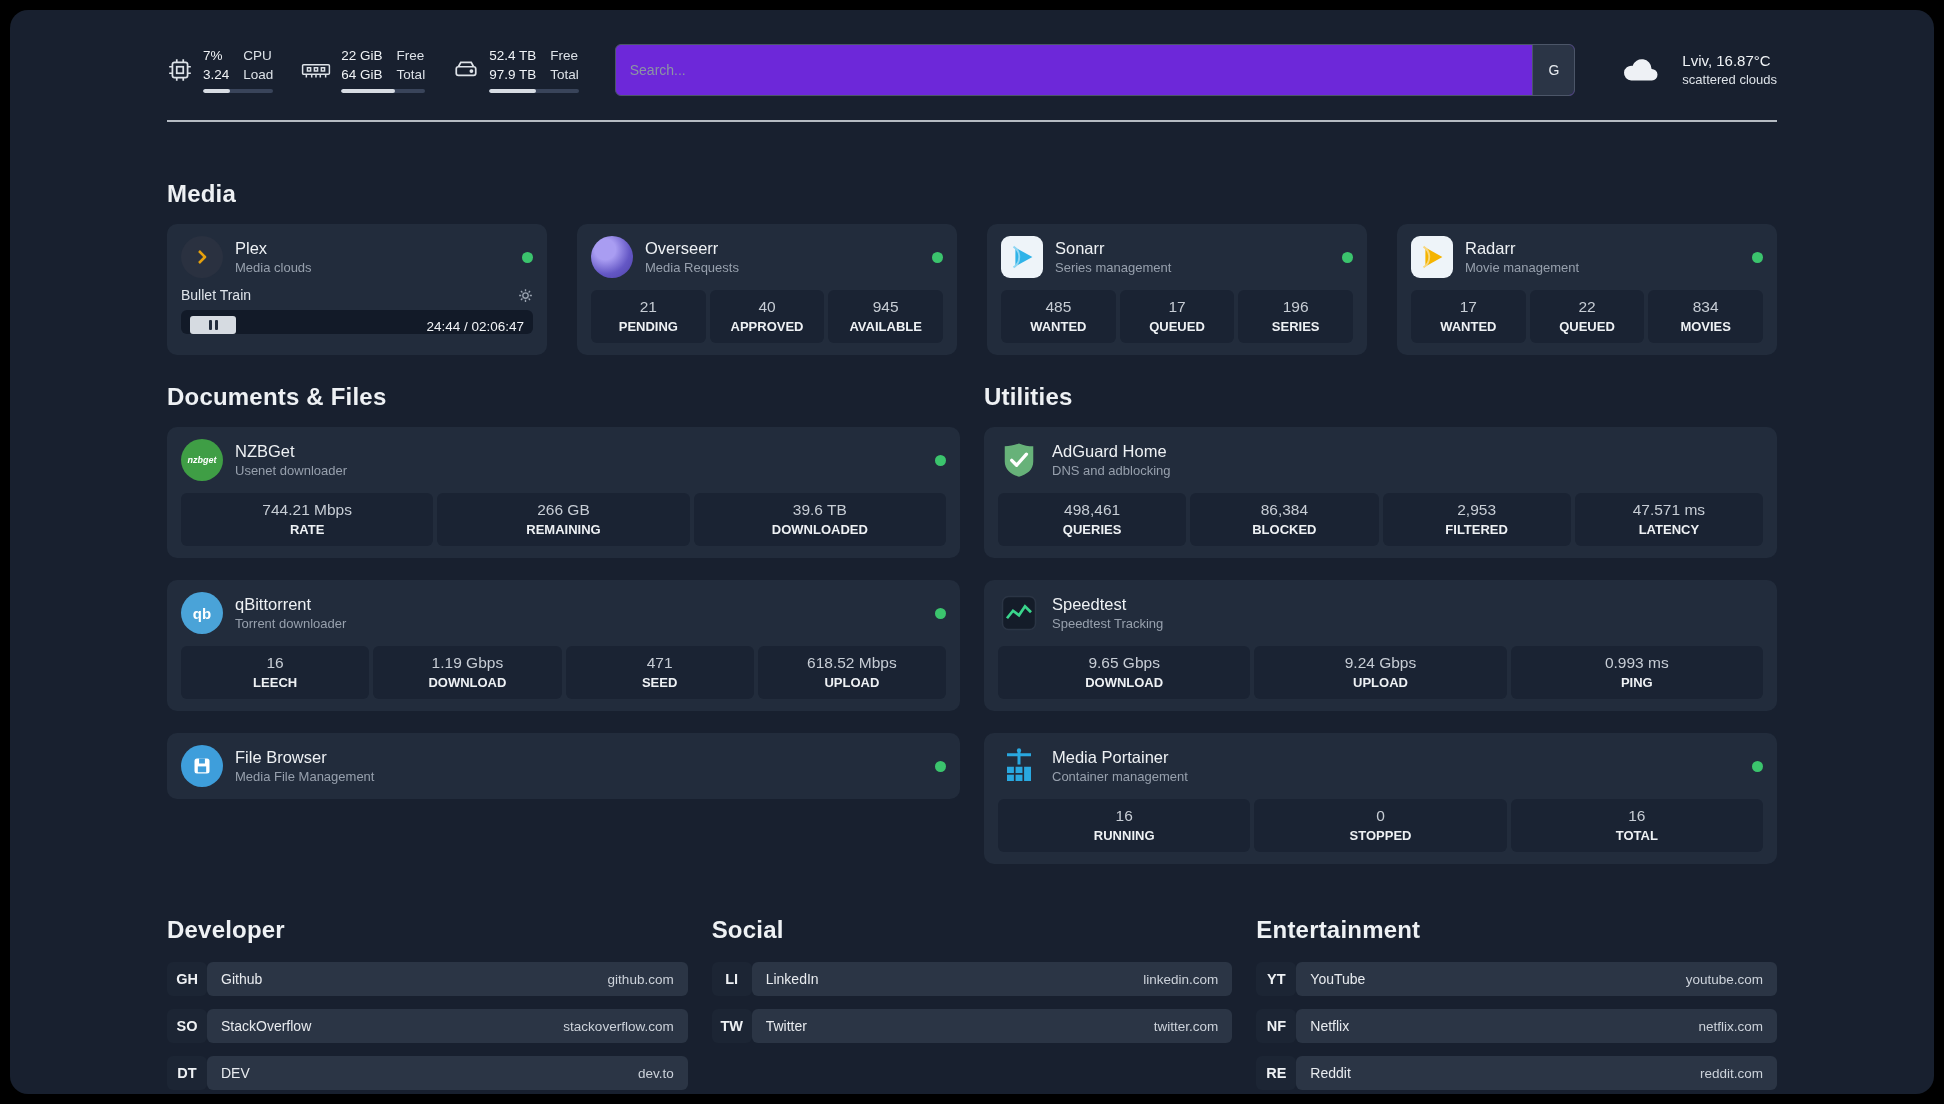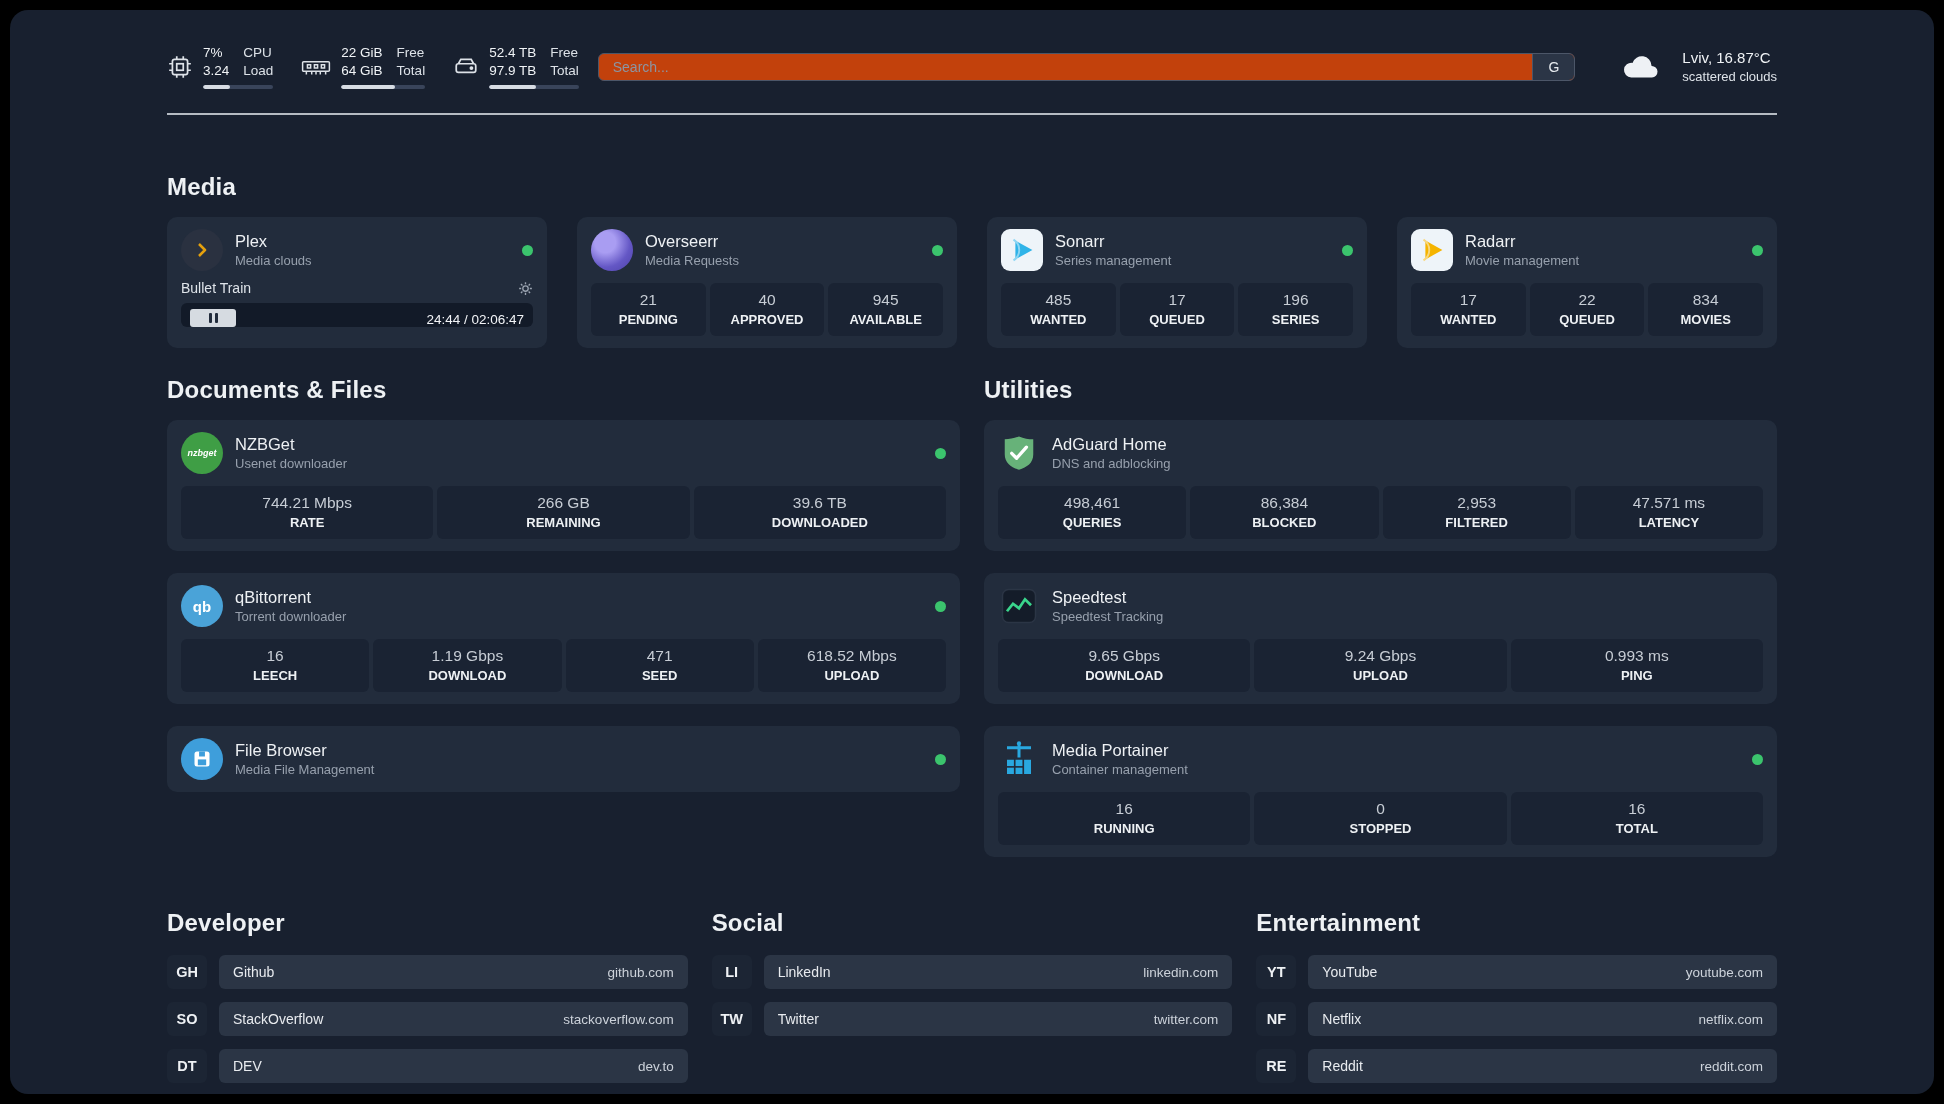--- a/index.html
+++ b/index.html
@@ -27,24 +27,24 @@
   .metric { display:flex; gap:10px; align-items:center; }
   .m-icon { color:#dfe3e8; display:flex; align-items:center; }
   .m-body { display:flex; flex-direction:column; }
   .m-rows { display:flex; gap:14px; }
   .m-vals, .m-labels { display:flex; flex-direction:column; font-size:13.5px; line-height:1.35; }
   .m-vals { color:#f0f3f6; }
   .m-labels { color:#dde2e8; }
   .m-bar { margin-top:5px; height:4px; border-radius:2px; background:#39445a; overflow:hidden; }
   .m-bar i { display:block; height:100%; background:#d7dce3; border-radius:2px; }
   .searchbar {
-    flex:1; margin:0 44px 0 19px; height:28px;
+    flex:1; margin:0 44px 0 36px; height:52px;
     display:flex; align-items:stretch;
     border:1px solid #4c5668; border-radius:6px;
-    background:#c2410c; overflow:hidden;
+    background:#6d28d9; overflow:hidden;
   }
   .searchbar input {
     flex:1; background:transparent; border:none; outline:none;
     color:#e8ecf0; font-size:14px; padding:0 14px;
     font-family:"Liberation Sans", sans-serif;
   }
   .searchbar input::placeholder { color:#8c95a3; }
   .search-g {
     width:42px; background:#2b3546; border:none; border-left:1px solid #4c5668;
     color:#e8ecf0; font-size:14px; display:flex; align-items:center; justify-content:center;
@@ -104,21 +104,21 @@
   .np-pill {
     width:46px; height:18px; background:#d6dbe1; border-radius:3px;
     display:flex; align-items:center; justify-content:center; gap:3px;
     border:none; cursor:pointer; padding:0;
   }
   .np-pill i { display:block; width:3px; height:10px; background:#222c3c; border-radius:1px; }
   .np-time { margin-left:auto; font-size:13.5px; color:#f2f4f7; }
 
   
   .bm-rows { display:flex; flex-direction:column; gap:13px; margin-top:18px; }
-  .bm-row { display:flex; align-items:center; gap:12px; }
+  .bm-row { display:flex; align-items:center; }
   .bm-abbr {
     width:40px; height:34px; flex:none; border-radius:6px;
     background:#1c2534; color:#eef1f4;
     display:flex; align-items:center; justify-content:center;
     font-weight:700; font-size:14.5px;
   }
   .bm-pill {
     flex:1; height:34px; background:#2b3545; border-radius:6px;
     display:flex; align-items:center; justify-content:space-between;
     padding:0 14px; cursor:pointer;

